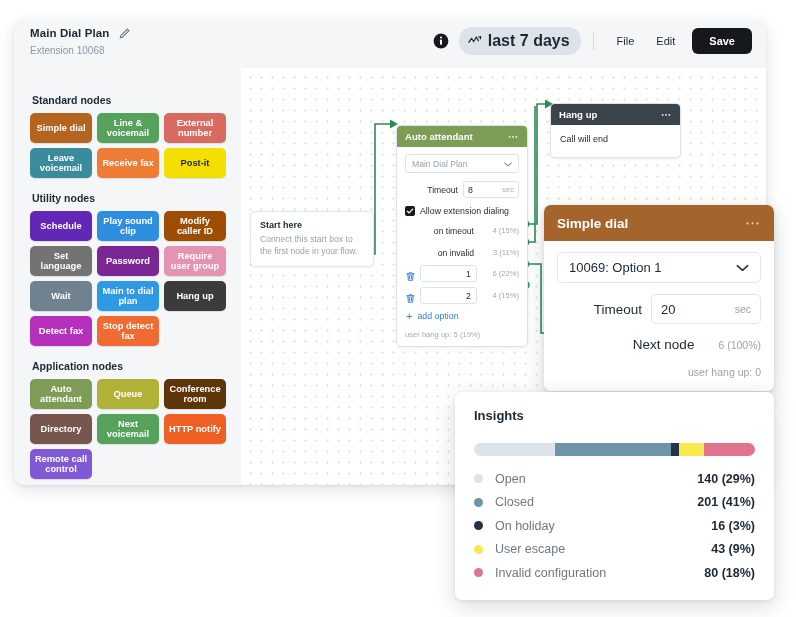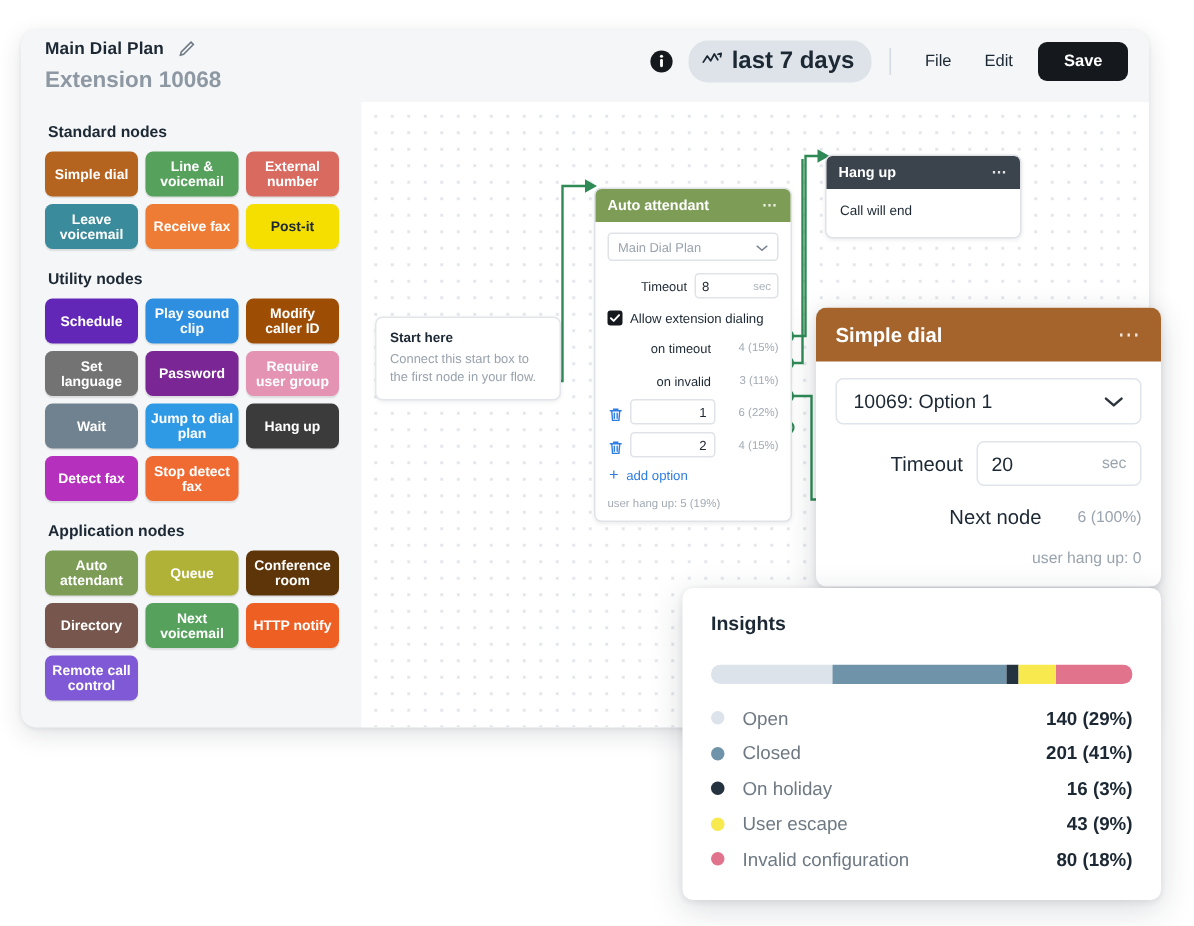--- a/index.html
+++ b/index.html
@@ -20,40 +20,40 @@
     border-radius: 10px;
     box-shadow: 0 5px 16px rgba(28,40,55,.13), 0 1px 3px rgba(28,40,55,.08);
     overflow: hidden;
   }
 
   
   .hdr { position: absolute; left: 0; top: 0; width: 100%; height: 48px; }
   .title-wrap { position: absolute; left: 16px; top: 6px; display:flex; align-items:center; gap:9px; }
   .doc-title { font-size: 11.5px; font-weight: bold; color:#1c2833; letter-spacing:.1px;}
   .pencil { width:13px; height:13px; display:block; }
-  .doc-sub { position:absolute; left:16px; top:25px; font-size:15px; color:#8d98a3;font-weight:bold; }
+  .doc-sub { position:absolute; left:16px; top:25px; font-size:10px; color:#8d98a3; }
 
   .hdr-right { position:absolute; right:14px; top:7px; display:flex; align-items:center; gap:0px; }
   .info-ic { width:16px; height:16px; margin-right:10px; display:block;}
   .range-pill {
     display:flex; align-items:center; gap:6px;
     background:#dde3e9; border-radius:13px;
     padding: 5px 11px 5px 9px; cursor:pointer;
   }
   .range-pill span { font-size:16px; font-weight:bold; color:#1c2833; }
   .divider-v { width:1px; height:18px; background:#d3d9df; margin:0 12px; }
   .menu-lnk { font-size:11px; color:#1c2833; padding:5px 11px; cursor:pointer; }
   .save-btn {
     background:#15191d; color:#fff; font-size:11px; font-weight:bold;
     border:none; border-radius:6px; padding:7px 17px; cursor:pointer;
     font-family:"Liberation Sans", sans-serif; margin-left:6px;
   }
 
   
-  .palette { position:absolute; left:0; top:48px; width:227px; bottom:0; padding:14px 0 0 16px; }
+  .palette { position:absolute; left:0; top:60px; width:227px; bottom:0; padding:14px 0 0 16px; }
   .pal-group-title { font-size:10.5px; font-weight:bold; color:#1c2833; margin:0 0 7px 2px; }
   .pal-group-title.later { margin-top:14px; }
   .pal-grid { display:flex; flex-wrap:wrap; gap:5px; width:196px; }
   .node-chip {
     width:62px; height:30px; border-radius:5px;
     display:flex; align-items:center; justify-content:center; text-align:center;
     color:#fff; font-size:9.3px; font-weight:bold; line-height:10.5px;
     padding:0 3px; cursor:grab; user-select:none;
     box-shadow: 0 1px 1px rgba(0,0,0,.10);
   }
@@ -217,21 +217,21 @@
 
       <div class="pal-group-title later">Utility nodes</div>
       <div class="pal-grid">
         <div class="node-chip" style="background:#6327b8">Schedule</div>
         <div class="node-chip" style="background:#2e8fe0">Play sound clip</div>
         <div class="node-chip" style="background:#9d4e04">Modify caller ID</div>
         <div class="node-chip" style="background:#737373">Set language</div>
         <div class="node-chip" style="background:#7a2694">Password</div>
         <div class="node-chip" style="background:#e593b2">Require user group</div>
         <div class="node-chip" style="background:#70828f">Wait</div>
-        <div class="node-chip" style="background:#2e9ae6">Jump to dial plan</div>
+        <div class="node-chip" style="background:#2e9ae6">Main to dial plan</div>
         <div class="node-chip" style="background:#3b3b3b">Hang up</div>
         <div class="node-chip" style="background:#b530bd">Detect fax</div>
         <div class="node-chip" style="background:#f06b32">Stop detect fax</div>
       </div>
 
       <div class="pal-group-title later">Application nodes</div>
       <div class="pal-grid">
         <div class="node-chip" style="background:#7d9c56">Auto attendant</div>
         <div class="node-chip" style="background:#b0b238">Queue</div>
         <div class="node-chip" style="background:#5d3508">Conference room</div>

